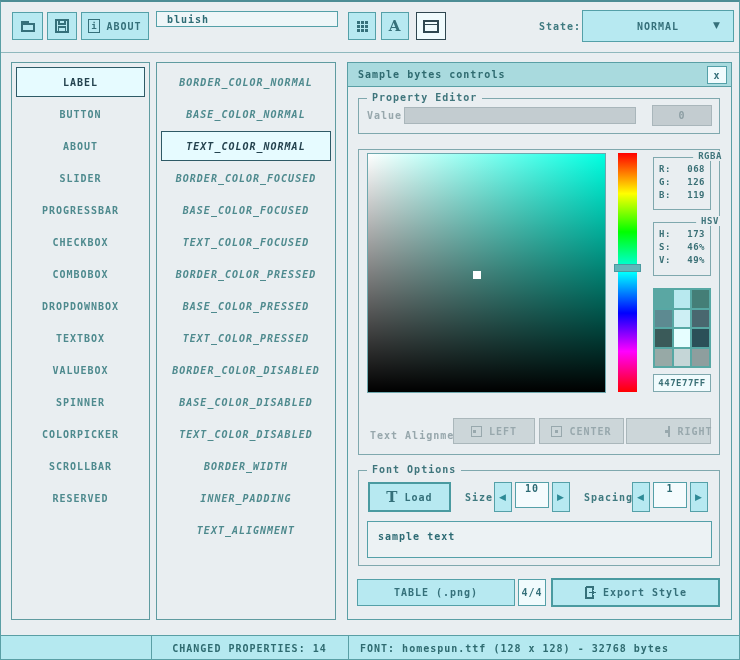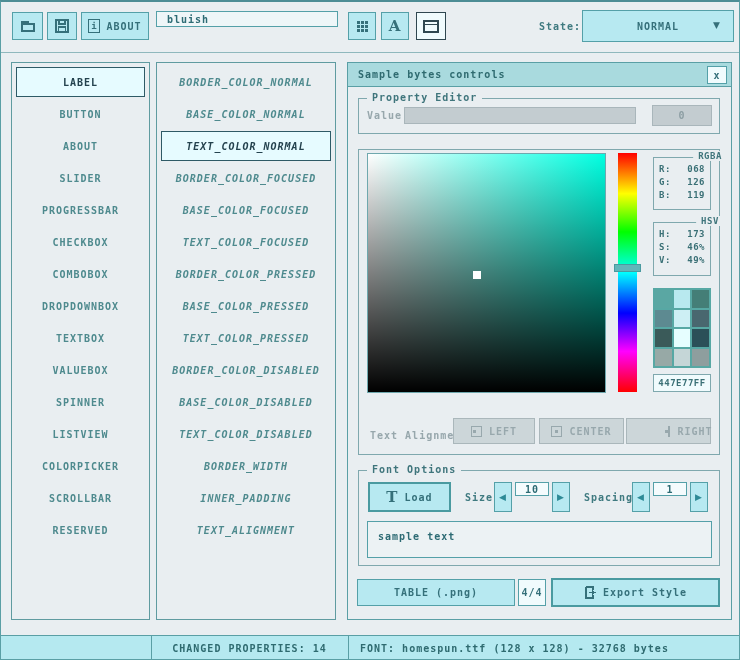--- a/index.html
+++ b/index.html
@@ -75,22 +75,22 @@
   .swatch-grid { position:absolute; left:305px; top:225px; width:58px; height:80px;
     background:#57a8a4; border:2px solid #57a8a4;
     display:grid; grid-template-columns:repeat(3,1fr); gap:2px; }
   .hexbox { position:absolute; left:305px; top:311px; width:58px; height:18px;
     background:#f0fbfd; border:1px solid #7fa8ae; color:#3a7076; font-size:9px; letter-spacing:0.5px;
     display:flex; align-items:center; justify-content:center; }
   
   .spin-arrow { position:absolute; width:18px; height:30px; background:#b7e9f1;
     border:1px solid #54a0a8; color:#2d8a96; display:flex; align-items:center; justify-content:center;
     font-size:9px; font-family:"DejaVu Sans", sans-serif; }
-  .spin-val { position:absolute; width:34px; height:14px; background:#f4fbfd;
-    border:1px solid #54a0a8; color:#2d6b74; display:flex; align-items:flex-end; justify-content:center; }
+  .spin-val { position:absolute; width:34px; height:26px; background:#f4fbfd;
+    border:1px solid #54a0a8; color:#2d6b74; display:flex; align-items:flex-start; justify-content:center; }
   
   .statusbar { position:absolute; left:0; top:633px; width:738px; height:25px;
     background:#b5e9f0; border-top:1px solid #5a9fa5; color:#2f6b70; }
   .status-divider { position:absolute; top:0; width:1px; height:100%; background:#5a9fa5; }
   .serif { font-family:"DejaVu Serif", serif; }
   svg { display:block; }
 </style>
 </head>
 <body>
 
@@ -184,23 +184,20 @@
       <div class="list-item">
         <span>TEXTBOX</span>
       </div>
       <div class="list-item">
         <span>VALUEBOX</span>
       </div>
       <div class="list-item">
         <span>SPINNER</span>
       </div>
       <div class="list-item">
-        <span>LISTVIEW</span>
-      </div>
-      <div class="list-item">
         <span>COLORPICKER</span>
       </div>
       <div class="list-item">
         <span>SCROLLBAR</span>
       </div>
       <div class="list-item">
         <span>RESERVED</span>
       </div>
     </div>
 

